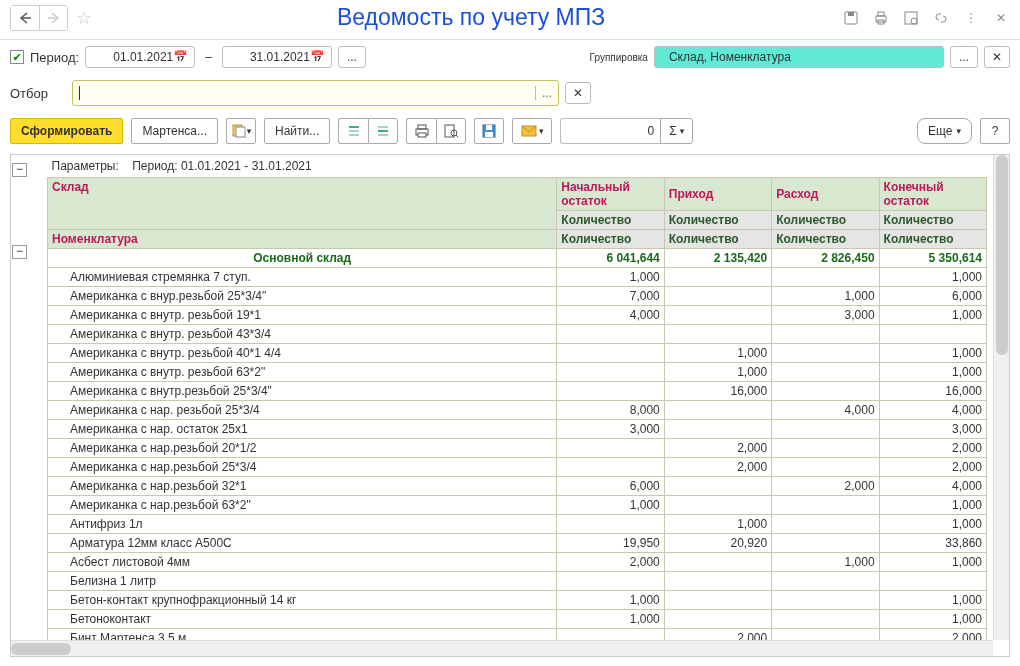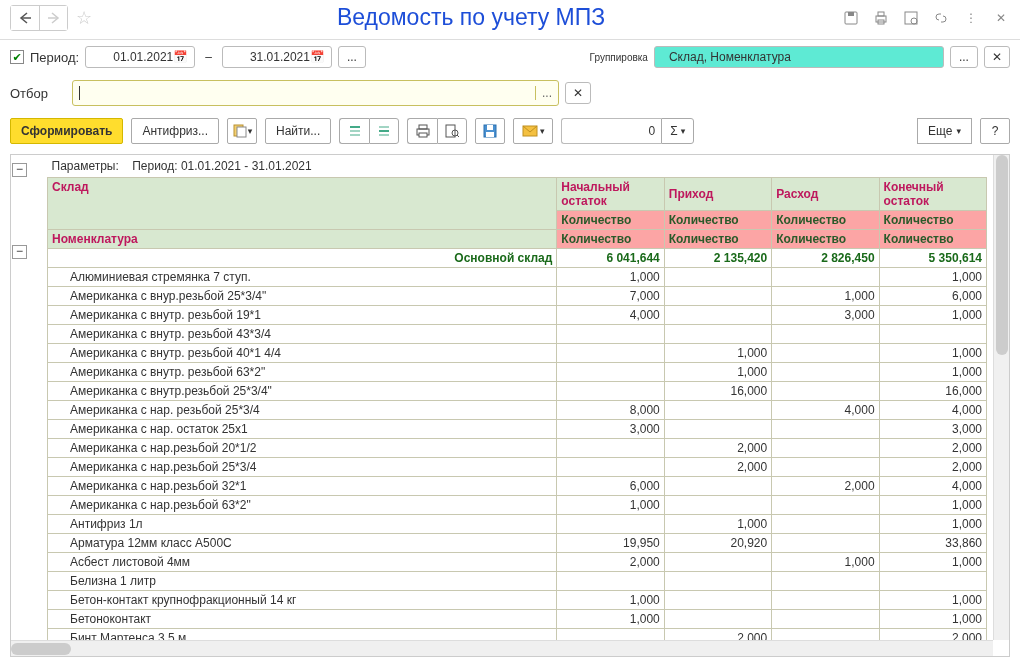--- a/index.html
+++ b/index.html
@@ -30,30 +30,30 @@
 .btn { border: 1px solid #aaa; border-radius: 2px; padding: 4px 10px; background: #fff; cursor: pointer; font-size: 12px; display: flex; align-items: center; height: 26px; }
 .btn-yellow { background: #ffdd2d; border-color: #d4b800; font-weight: bold; }
 .btn-icon { width: 30px; justify-content: center; padding: 4px 0; }
 .btn-group { display: flex; }
 .btn-group .btn-icon { border-radius: 0; border-right: none; }
 .btn-group .btn-icon:first-child { border-radius: 3px 0 0 3px; }
 .btn-group .btn-icon:last-child { border-radius: 0 3px 3px 0; border-right: 1px solid #aaa; }
 .spacer { flex: 1; }
 .num-input { border: 1px solid #bbb; border-radius: 3px 0 0 3px; width: 100px; height: 26px; text-align: right; padding: 0 6px; display: flex; align-items: center; justify-content: flex-end; border-right: none; }
 .sigma { border: 1px solid #aaa; border-radius: 0 3px 3px 0; height: 26px; padding: 0 8px; display: flex; align-items: center; background: #fff; }
-.more-btn { border: 1px solid #aaa; border-radius: 0; padding: 4px 10px; background: #fff; display: flex; align-items: center; gap: 4px; height: 26px; }
+.more-btn { border: 1px solid #aaa; border-radius: 8px; padding: 4px 10px; background: #fff; display: flex; align-items: center; gap: 4px; height: 26px; }
 .report-area { margin: 4px 10px 10px 10px; border: 1px solid #ccc; height: 503px; overflow: auto; position: relative; }
 .tree-toggle { position: absolute; left: 1px; width: 15px; height: 14px; border: 1px solid #999; background: #fff; font-size: 12px; line-height: 11px; text-align: center; cursor: pointer; }
 .report-table { border-collapse: collapse; margin-left: 36px; width: 940px; font-size: 12px; }
 .report-table td, .report-table th { border: 1px solid #c8c8b0; padding: 2px 4px; height: 17px; }
 .params-row td { border: none; font-size: 12px; padding: 4px; }
 .hdr { background: #d8e8d0; font-weight: bold; color: #be185d; text-align: left; }
-.hdr-dim { background: #fca5a5; font-weight: bold; color: #2a5a2a; }
+.hdr-dim { background: #e5e5e5; font-weight: bold; color: #2a5a2a; }
 .total-row { font-weight: bold; color: #1a6a1a; }
-.total-row td:first-child { text-align: right; }
+.total-row td:first-child { text-align: center; }
 .num { text-align: right; }
 .dim-col { width: 460px; }
 .val-col { width: 97px; }
 .data-row td:first-child { padding-left: 22px; }
 svg { display: block; }
 .scrollbar-h { position: absolute; bottom: 0; left: 0; right: 16px; height: 16px; background: #f0f0f0; border-top: 1px solid #ddd; }
 .scrollbar-h .thumb { position: absolute; left: 0; top: 2px; height: 12px; width: 60px; background: #ccc; border-radius: 6px; }
 .scrollbar-v { position: absolute; top: 0; right: 0; bottom: 16px; width: 16px; background: #f0f0f0; border-left: 1px solid #ddd; }
 .scrollbar-v .thumb { position: absolute; top: 0; left: 2px; width: 12px; height: 200px; background: #ccc; border-radius: 6px; }
 </style>
@@ -131,21 +131,21 @@
 <div class="row">
   <span class="label" style="width:56px">Отбор</span>
   <div class="filter-input">
       <span class="el">...</span>
     </div>
   <div class="x-btn">✕</div>
 </div>
 
 <div class="toolbar">
   <div class="btn btn-yellow">Сформировать</div>
-  <div class="btn">Антифриз...</div>
+  <div class="btn">Мартенса...</div>
   <div class="btn btn-icon">
       <svg width="16" height="14">
         <rect x="2" y="1" width="9" height="11" fill="#f4d070" stroke="#b89030"></rect>
         <rect x="5" y="3" width="9" height="10" fill="#fff" stroke="#888"></rect>
       </svg>
       <span style="font-size:9px">▾</span>
     </div>
   <div class="btn">Найти...</div>
   <div class="btn-group">
     <div class="btn btn-icon">

